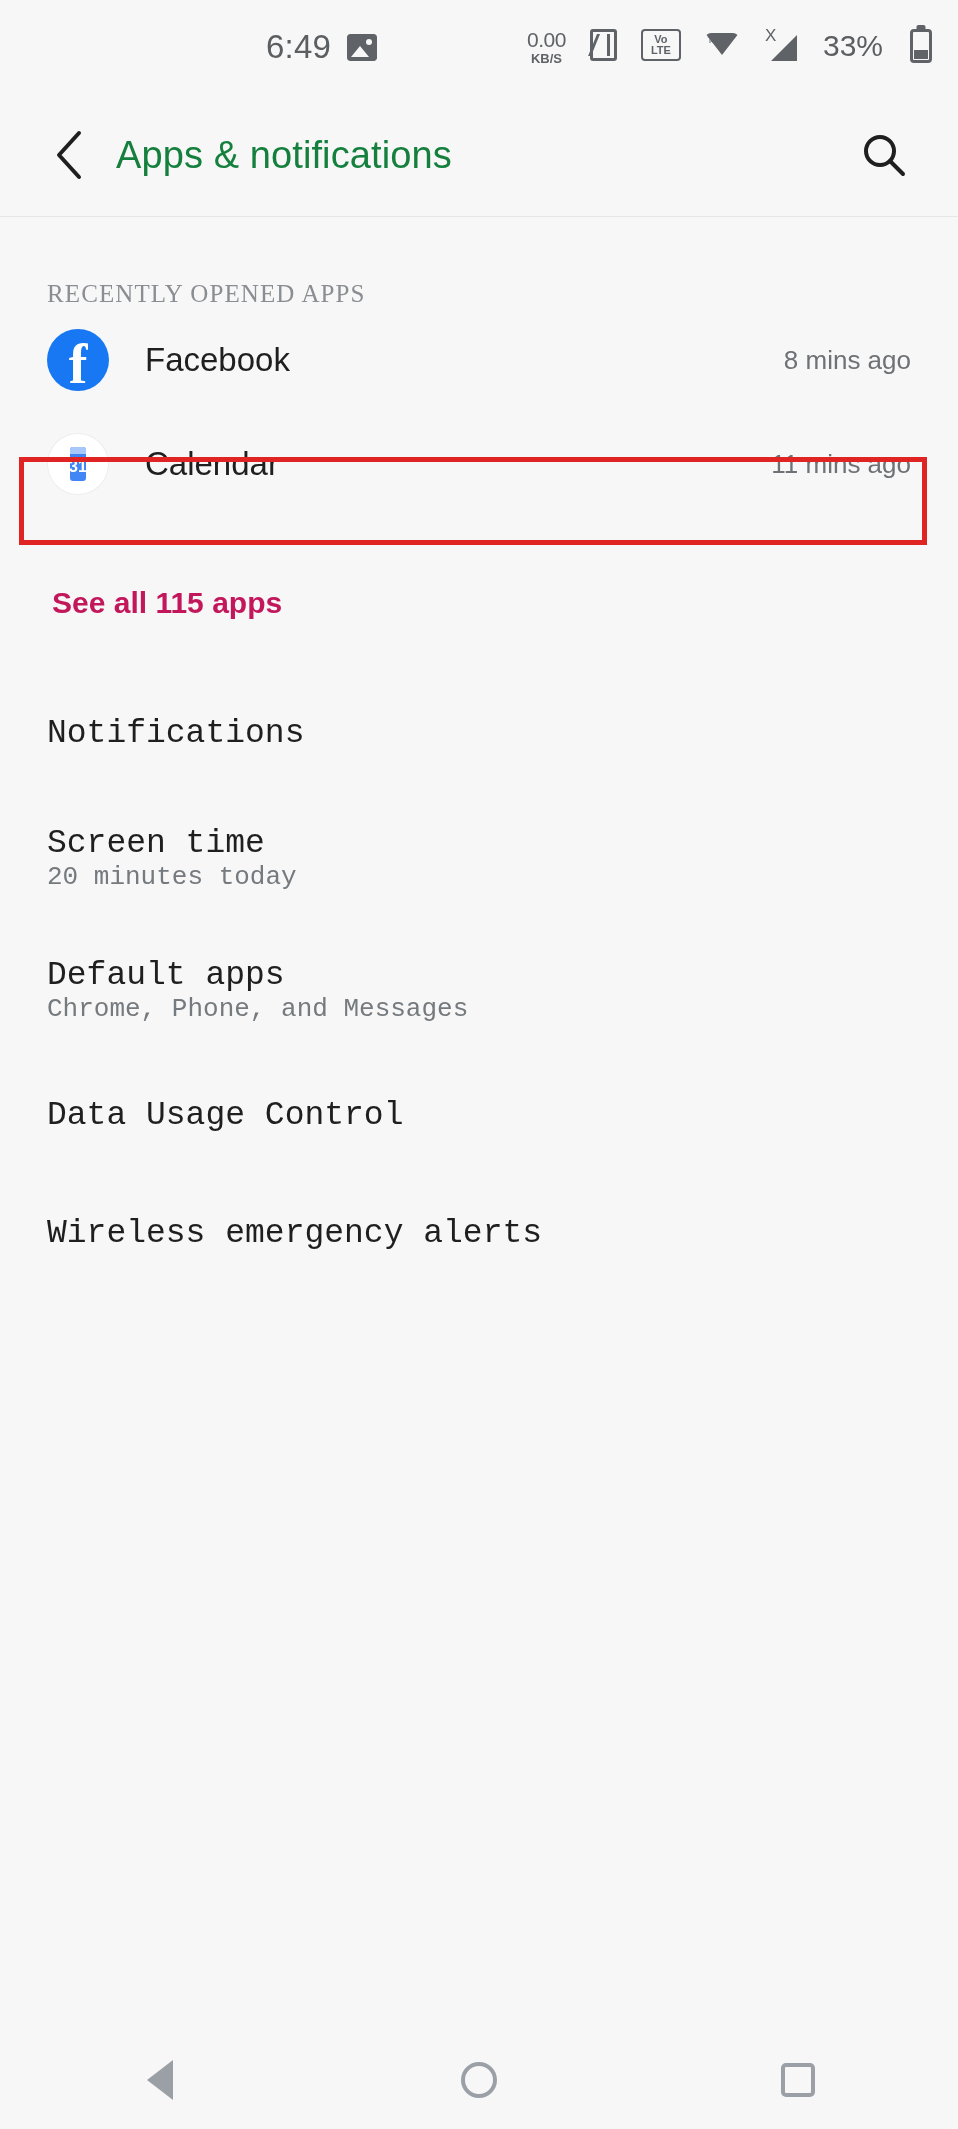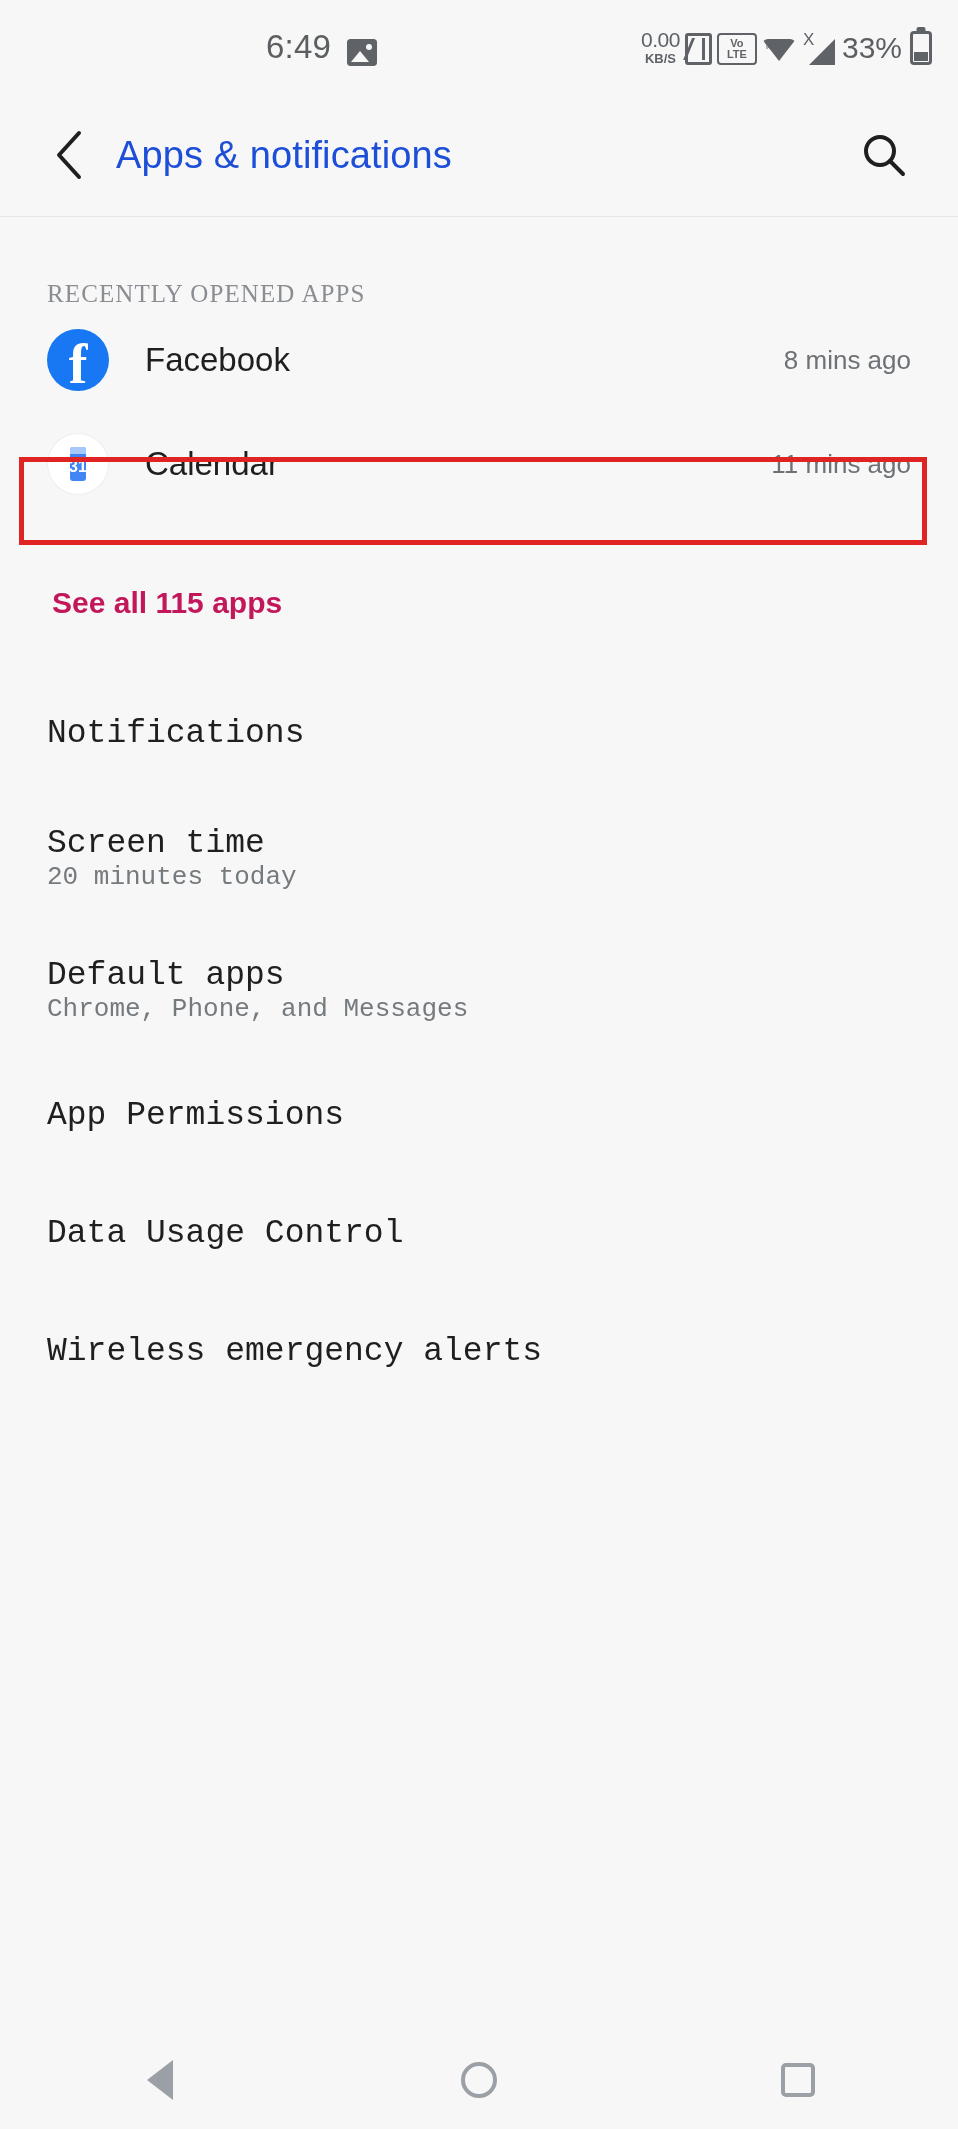--- a/index.html
+++ b/index.html
@@ -9,23 +9,23 @@
     font-family:"Liberation Sans", sans-serif;
     -webkit-font-smoothing:antialiased;
   }
   .phone { position:relative; width:958px; height:2129px; background:#f7f7f7; overflow:hidden; }
 
   
   .statusbar {
     height:94px; display:flex; align-items:center;
     padding:0 26px; color:#5f6368;
   }
-  .sb-left { display:flex; align-items:flex-end; gap:16px; flex:0 0 auto; margin-left:240px; }
+  .sb-left { display:flex; align-items:center; gap:16px; flex:0 0 auto; margin-left:240px; }
   .sb-clock { font-size:33px; color:#5c5f62; letter-spacing:.2px; }
-  .sb-right { display:flex; align-items:flex-end; gap:5px; margin-left:auto; }
+  .sb-right { display:flex; align-items:flex-start; gap:24px; margin-left:auto; }
 
   .ic-photo { width:30px; height:27px; background:#5f6368;
     -webkit-mask:linear-gradient(#000,#000); position:relative; border-radius:3px; }
   .ic-photo::after{ content:""; position:absolute; left:4px; bottom:4px;
     border-left:9px solid transparent; border-right:9px solid transparent;
     border-bottom:11px solid #f7f7f7; }
   .ic-photo::before{ content:""; position:absolute; right:5px; top:5px;
     width:6px;height:6px;border-radius:50%;background:#f7f7f7; }
 
   .ic-speed { display:flex; flex-direction:column; align-items:center; line-height:1; color:#5f6368; }
@@ -62,21 +62,21 @@
   .ic-batt::before{ content:""; position:absolute; top:-7px; left:50%; transform:translateX(-50%);
      width:9px;height:4px; background:#5f6368; border-radius:2px 2px 0 0; }
   .ic-batt::after{ content:""; position:absolute; left:1px; right:1px; bottom:1px;
      height:33%; background:#5f6368; }
 
   
   .appbar { height:122px; display:flex; align-items:center; padding:0 42px 0 40px; }
   .backbtn { width:58px; height:58px; display:flex; align-items:center; justify-content:center;
      cursor:pointer; }
   .backbtn svg { display:block; }
-  .appbar-title { font-size:38px; color:#1d4ed8; margin-left:18px; letter-spacing:.1px; }
+  .appbar-title { font-size:38px; color:#15803d; margin-left:18px; letter-spacing:.1px; }
   .searchbtn { margin-left:auto; width:64px;height:64px; display:flex; align-items:center;
      justify-content:center; cursor:pointer; }
   .divider { height:1px; background:#e6e6e6; width:100%; }
 
   
   .content { padding:0; }
   .section-label {
     font-size:25px; color:#8a8d91; letter-spacing:1.1px;
     padding:63px 0 0 47px;
     font-family:Liberation Serif, serif;
@@ -232,23 +232,20 @@
       <div class="menu-item has-sub">
         <div class="menu-title">Screen time</div>
         <div class="menu-sub">20 minutes today</div>
       </div>
 
       <div class="menu-item has-sub">
         <div class="menu-title">Default apps</div>
         <div class="menu-sub">Chrome, Phone, and Messages</div>
       </div>
 
-      <div class="menu-item">
-        <div class="menu-title">App Permissions</div>
-      </div>
 
       <div class="menu-item">
         <div class="menu-title">Data Usage Control</div>
       </div>
 
       <div class="menu-item">
         <div class="menu-title">Wireless emergency alerts</div>
       </div>
 
     </div>

